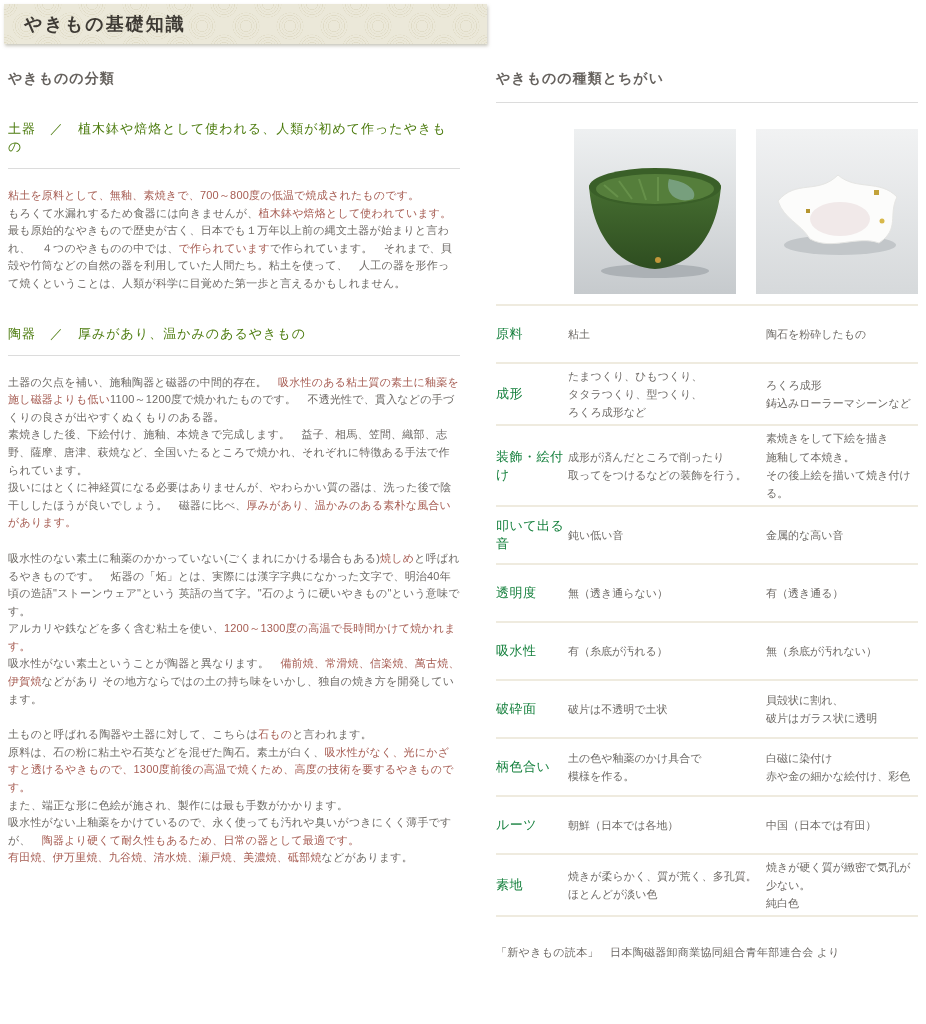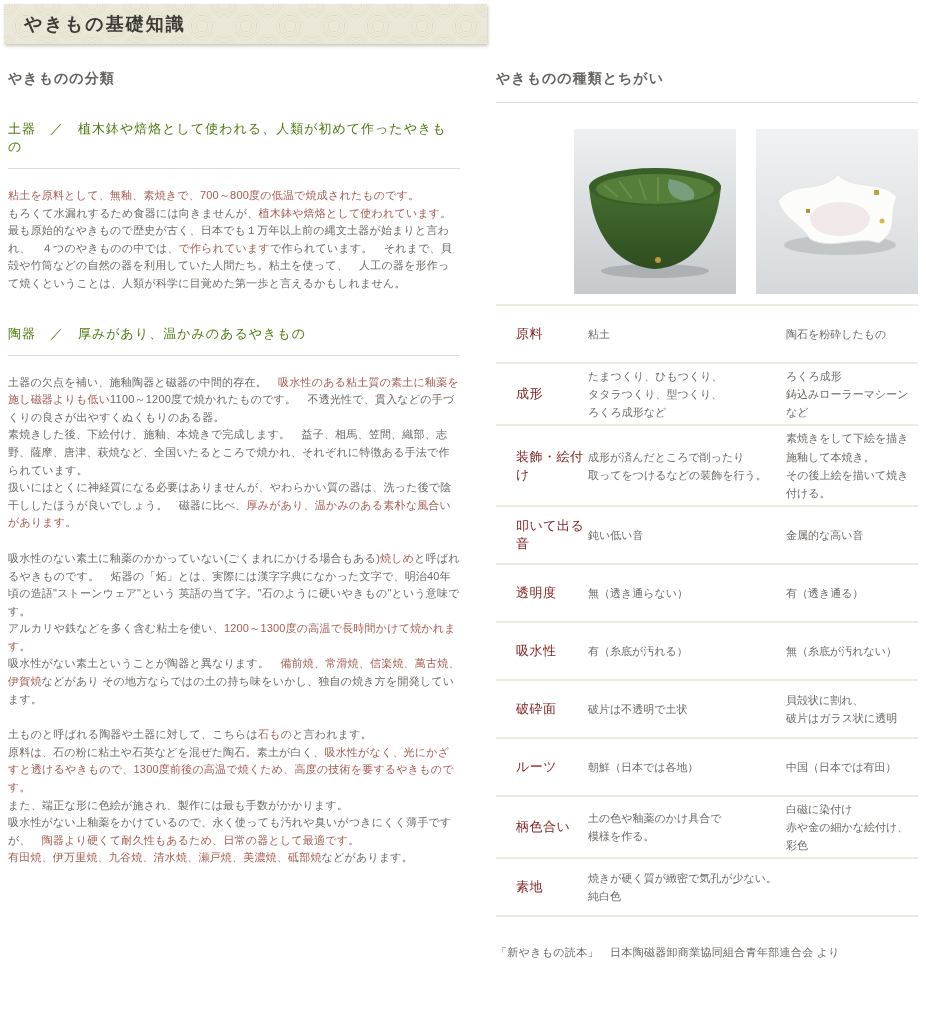--- a/index.html
+++ b/index.html
@@ -57,21 +57,21 @@
   .photo{width:162px;height:165px;margin:0;padding:0;line-height:0;}
   .photo svg{display:block;}
 
   
   .cmp-table{margin-top:10px;border-bottom:2px solid #efebdf;}
   .cmp-row{
     display:flex;align-items:center;
     border-top:2px solid #efebdf;
     min-height:58px;padding:3px 0;box-sizing:border-box;
   }
-  .row-label{width:72px;flex-shrink:0;font-size:13px;color:#7f1d1d;letter-spacing:0.5px;margin-left:20px;}
+  .row-label{width:72px;flex-shrink:0;font-size:13px;color:#15803d;letter-spacing:0.5px;}
   .cell{font-size:11px;line-height:1.65;color:#6e6a66;}
   .cell-touki{width:198px;flex-shrink:0;padding-right:0;box-sizing:border-box;}
   .cell-jiki{flex:1;}
 
   .source{font-size:11px;color:#6e6a66;margin:28px 0 14px;letter-spacing:0.3px;}
 </style>
 </head>
 <body>
 
 <div class="page">
@@ -245,43 +245,47 @@
           <div class="cell cell-touki">
             <div>破片は不透明で土状</div>
           </div>
           <div class="cell cell-jiki">
             <div>貝殻状に割れ、</div>
             <div>破片はガラス状に透明</div>
           </div>
         </div>
 
         <div class="cmp-row">
-          <div class="row-label">ルーツ</div>
-          <div class="cell cell-touki">
-            <div>朝鮮（日本では各地）</div>
-          </div>
-          <div class="cell cell-jiki">
-            <div>中国（日本では有田）</div>
-          </div>
-        </div>
-
-        <div class="cmp-row">
           <div class="row-label">柄色合い</div>
           <div class="cell cell-touki">
             <div>土の色や釉薬のかけ具合で</div>
             <div>模様を作る。</div>
           </div>
           <div class="cell cell-jiki">
             <div>白磁に染付け</div>
             <div>赤や金の細かな絵付け、彩色</div>
           </div>
         </div>
 
         <div class="cmp-row">
+          <div class="row-label">ルーツ</div>
+          <div class="cell cell-touki">
+            <div>朝鮮（日本では各地）</div>
+          </div>
+          <div class="cell cell-jiki">
+            <div>中国（日本では有田）</div>
+          </div>
+        </div>
+
+        <div class="cmp-row">
           <div class="row-label">素地</div>
+          <div class="cell cell-touki">
+            <div>焼きが柔らかく、質が荒く、多孔質。</div>
+            <div>ほとんどが淡い色</div>
+          </div>
           <div class="cell cell-jiki">
             <div>焼きが硬く質が緻密で気孔が少ない。</div>
             <div>純白色</div>
           </div>
         </div>
 
       </div>
 
       <div class="source">「新やきもの読本」　日本陶磁器卸商業協同組合青年部連合会 より</div>
     </div>

